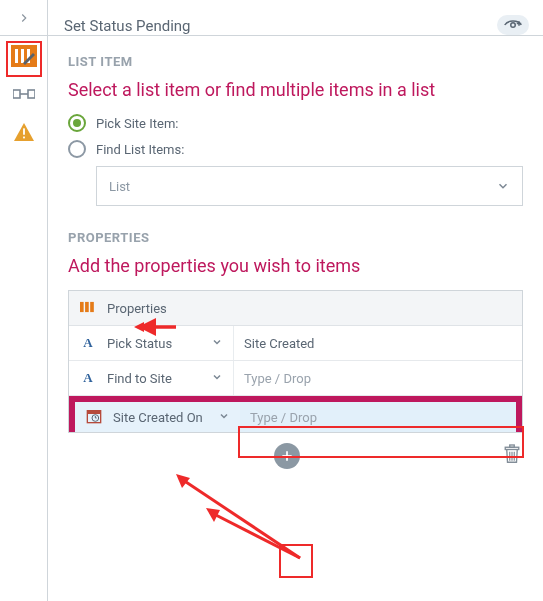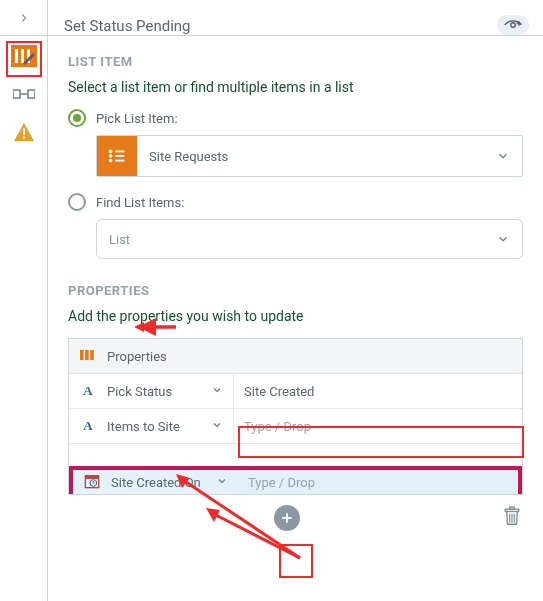--- a/index.html
+++ b/index.html
@@ -65,22 +65,22 @@
     }
     .pane { padding: 18px 20px 0 20px; }
     .section-h {
       font-size: 13px;
       letter-spacing: 0.5px;
       color: #98a2ac;
       font-weight: 700;
       margin-bottom: 10px;
     }
     .section-desc {
-      font-size: 14px;
-      color: #14532d;
+      font-size: 18px;
+      color: #be185d;
       margin-bottom: 14px;
     }
     .radio-row {
       display: flex;
       align-items: center;
       gap: 10px;
       margin-bottom: 8px;
     }
     .radio {
       width: 18px; height: 18px;
@@ -129,21 +129,21 @@
       color: #7c8894;
     }
     .list-select {
       border: 1px solid #cfd5da;
       height: 40px;
       display: flex;
       align-items: center;
       padding-left: 12px;
       color: #8c98a4;
       font-size: 13px;
-      border-radius: 6px;
+      border-radius: 0;
     }
     .section-h-row {
       display: flex;
       align-items: center;
       gap: 10px;
       margin-top: 24px;
       margin-bottom: 10px;
     }
     .props-table {
       border: 1px solid #cfd5da;
@@ -187,21 +187,21 @@
       flex: 1;
       height: 100%;
       display: flex;
       align-items: center;
       padding: 0 10px;
       font-size: 13px;
       font-style: normal;
     }
     .placeholder { color: #9aa3ad; }
     .row-highlight .prop-value-cell { background: rgba(208,230,247,.15); }
-    .row-highlight { background: #e6f2fb; border: 4px solid #be185d; height: 28px; margin-top: 22px; }
+    .row-highlight { background: #e6f2fb; border: 6px solid #be185d; height: 36px; }
     .val-box { width: 100%; }
     .actions-row {
       display: flex;
       justify-content: space-between;
       align-items: center;
       padding: 10px 2px 0 2px;
     }
     .actions-row .left { flex: 1; display: flex; justify-content: center; }
     .add-btn {
       width: 26px; height: 26px; border-radius: 50%;
@@ -263,62 +263,42 @@
       </svg>
     </span>
   </div>
 
   <div class="pane">
     <div class="section-h">LIST ITEM</div>
     <div class="section-desc">Select a list item or find multiple items in a list</div>
 
     <div class="radio-row">
       <span class="radio selected"></span>
-      <span class="radio-label">Pick List Item:</span>
-    </div>
-    <div class="field-block">
-      <div class="chooser">
-        <span class="sq">
-          <svg width="22" height="18" viewBox="0 0 24 18">
-            <circle cx="5" cy="4" r="2" fill="#fff"></circle>
-              <rect x="10" y="3" width="10" height="2" fill="#fff"></rect>
-            <circle cx="5" cy="9" r="2" fill="#fff"></circle>
-              <rect x="10" y="8" width="10" height="2" fill="#fff"></rect>
-            <circle cx="5" cy="14" r="2" fill="#fff"></circle>
-              <rect x="10" y="13" width="10" height="2" fill="#fff"></rect>
-          </svg>
-        </span>
-        <span class="label">Site Requests</span>
-        <span class="chev">
-          <svg width="14" height="14" viewBox="0 0 24 24">
-              <path d="M6 9l6 6 6-6" fill="none" stroke="#7c8894" stroke-width="2.5"></path>
-            </svg>
-        </span>
-      </div>
+      <span class="radio-label">Pick Site Item:</span>
     </div>
 
     <div class="radio-row">
       <span class="radio"></span>
       <span class="radio-label">Find List Items:</span>
     </div>
     <div class="field-block">
       <div class="list-select">
         <span style="flex:1">List</span>
         <span class="chev">
           <svg width="14" height="14" viewBox="0 0 24 24">
               <path d="M6 9l6 6 6-6" fill="none" stroke="#7c8894" stroke-width="2.5"></path>
             </svg>
         </span>
       </div>
     </div>
 
     <div class="section-h-row">
       <span class="section-h" style="margin:0">PROPERTIES</span>
     </div>
-    <div class="section-desc">Add the properties you wish to update</div>
+    <div class="section-desc">Add the properties you wish to items</div>
 
     <div class="props-table">
       <div class="props-head">
         <span class="prop-icon">
           <svg width="16" height="14" viewBox="0 0 22 18">
             <rect x="0" y="2" width="5" height="14" fill="#e57b18"></rect>
             <rect x="7" y="2" width="5" height="14" fill="#e57b18"></rect>
             <rect x="14" y="2" width="5" height="14" fill="#e57b18"></rect>
           </svg>
         </span>
@@ -336,21 +316,21 @@
           </span>
         </div>
         <div class="prop-value-cell">
           <span class="val-box">Site Created</span>
         </div>
       </div>
 
       <div class="props-row">
         <div class="prop-name-cell">
           <span class="prop-icon iconA">A</span>
-          <span class="nm">Items to Site</span>
+          <span class="nm">Find to Site</span>
           <span class="dd">
             <svg width="12" height="12" viewBox="0 0 24 24">
                 <path d="M6 9l6 6 6-6" fill="none" stroke="#7c8894" stroke-width="3"></path>
               </svg>
           </span>
         </div>
         <div class="prop-value-cell placeholder">
           <span class="val-box">Type / Drop</span>
         </div>
       </div>

